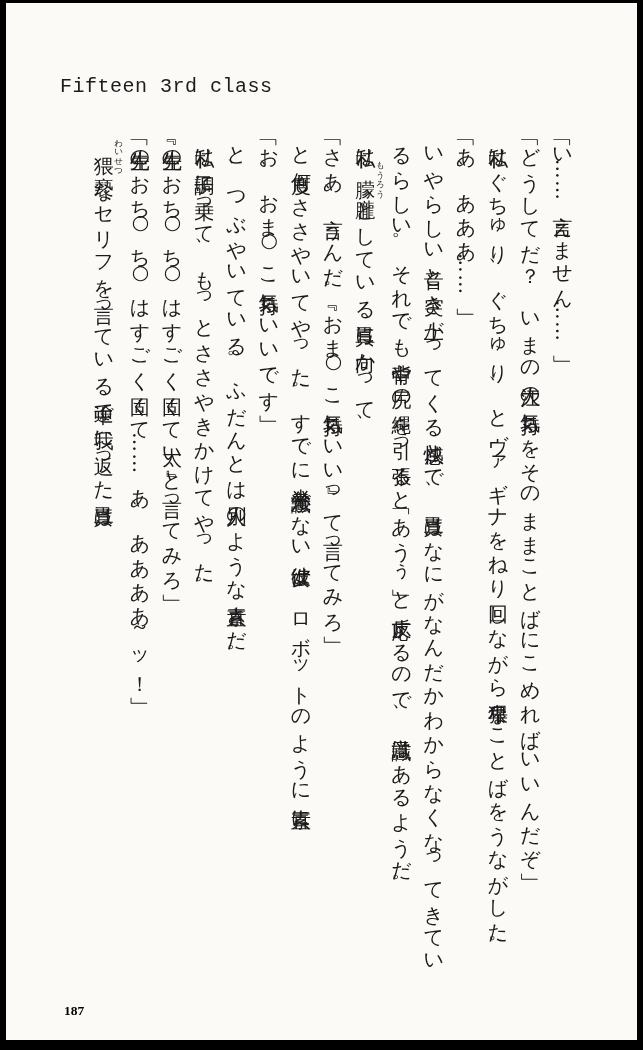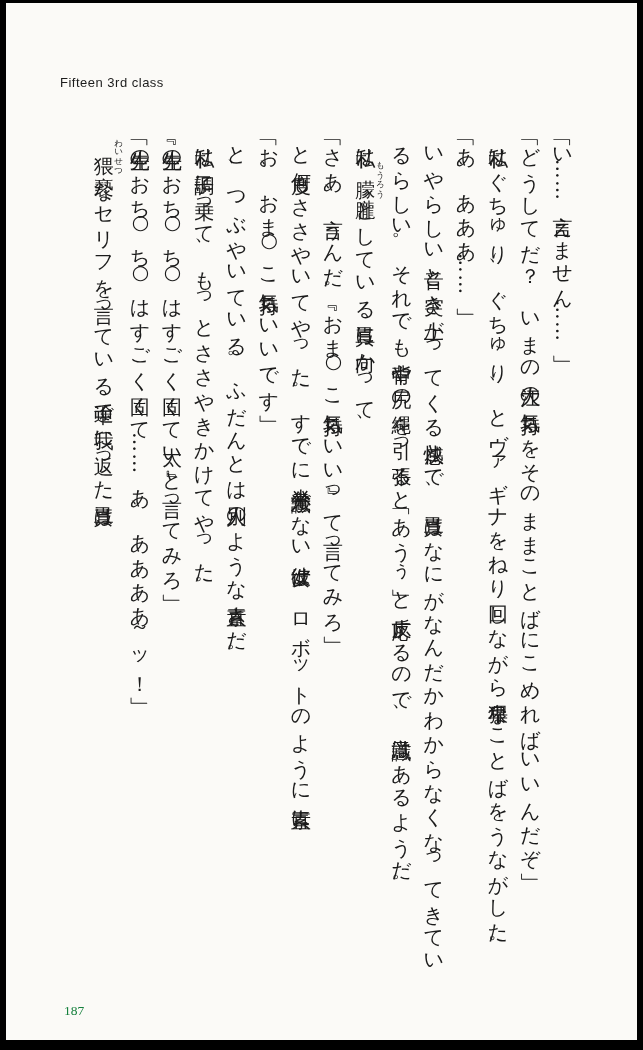--- a/index.html
+++ b/index.html
@@ -21,33 +21,34 @@
     top: 3px;
     left: 6px;
     width: 631px;
     height: 1037px;
     background: #fbfaf7;
   }
   .running-head {
     position: absolute;
     left: 54px;
     top: 72px;
-    font-family: Liberation Sans, sans-serif;
-    font-size: 13px;
+    font-family: Liberation Mono, monospace;
+    font-size: 20px;
     letter-spacing: 0.5px;
     color: #1c1c1c;
     white-space: nowrap;
   }
   .folio {
     position: absolute;
     left: 58px;
     top: 1000px;
     font-family: "Liberation Serif", "DejaVu Serif", serif;
     font-size: 13.5px;
-    color: #15803d;
+    color: #000000;
+    font-weight: bold;
   }
   .text-block {
     position: absolute;
     top: 130px;
     right: 58px;
     height: 848px;
     width: 516px;
     writing-mode: vertical-rl;
     text-orientation: mixed;
     font-family: "DejaVu Serif", "Liberation Serif", serif;

